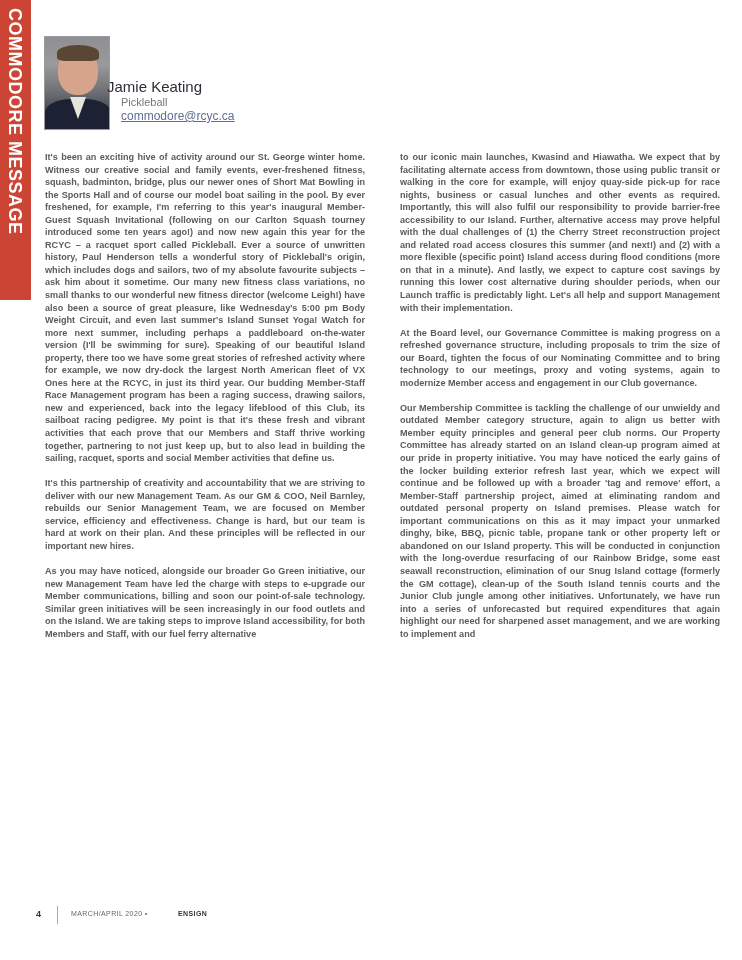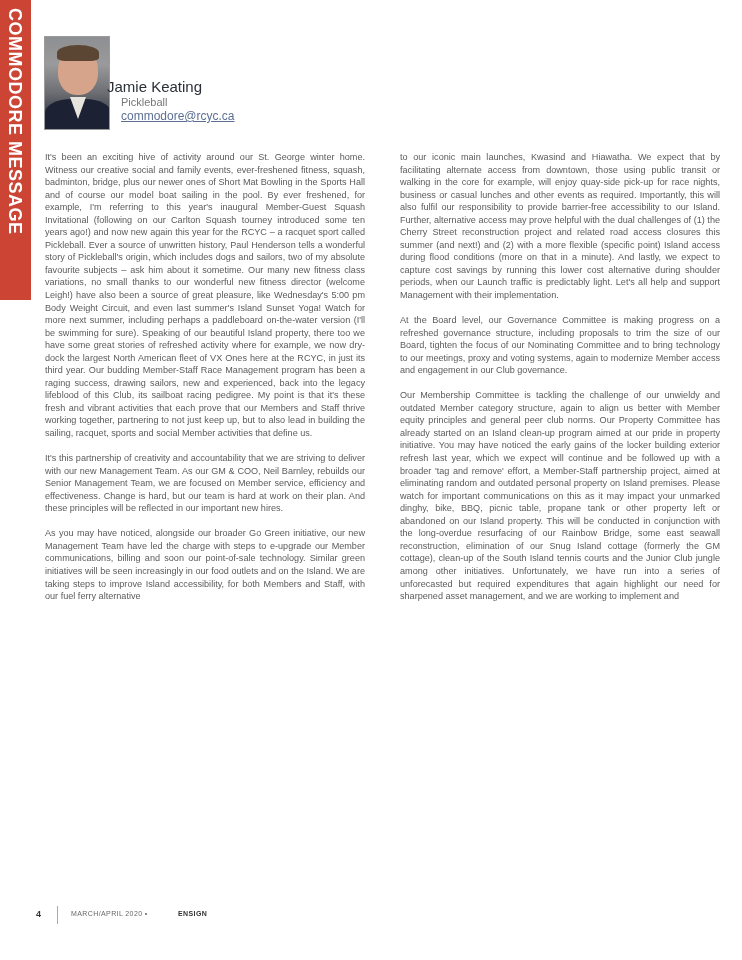--- a/index.html
+++ b/index.html
@@ -51,20 +51,21 @@
   }
   .person-email {
     position: absolute; left: 121px; top: 109px;
     font-size: 12px; color: #5c6f93; text-decoration: underline; white-space: nowrap;
   }
 
   .col {
     position: absolute; top: 151px; width: 320px;
     font-size: 9.1px; line-height: 12.55px; color: #5b5b5b;
     text-align: justify;
+    font-weight: bold;
   }
   .col-left { left: 45px; }
   .col-right { left: 400px; }
   .col p { margin-bottom: 12.5px; }
 
   .footer { position: absolute; left: 36px; top: 908px; height: 16px; white-space: nowrap; }
   .page-num { position: absolute; left: 0; top: 1px; font-size: 9px; font-weight: bold; color: #333; }
   .footer-divider { position: absolute; left: 21px; top: -2px; width: 1px; height: 18px; background: #aaa; }
   .footer-date { position: absolute; left: 35px; top: 2px; font-size: 7px; color: #666; letter-spacing: 0.4px; }
   .footer-pub { position: absolute; left: 142px; top: 2px; font-size: 7px; font-weight: bold; color: #333; letter-spacing: 0.4px; }

